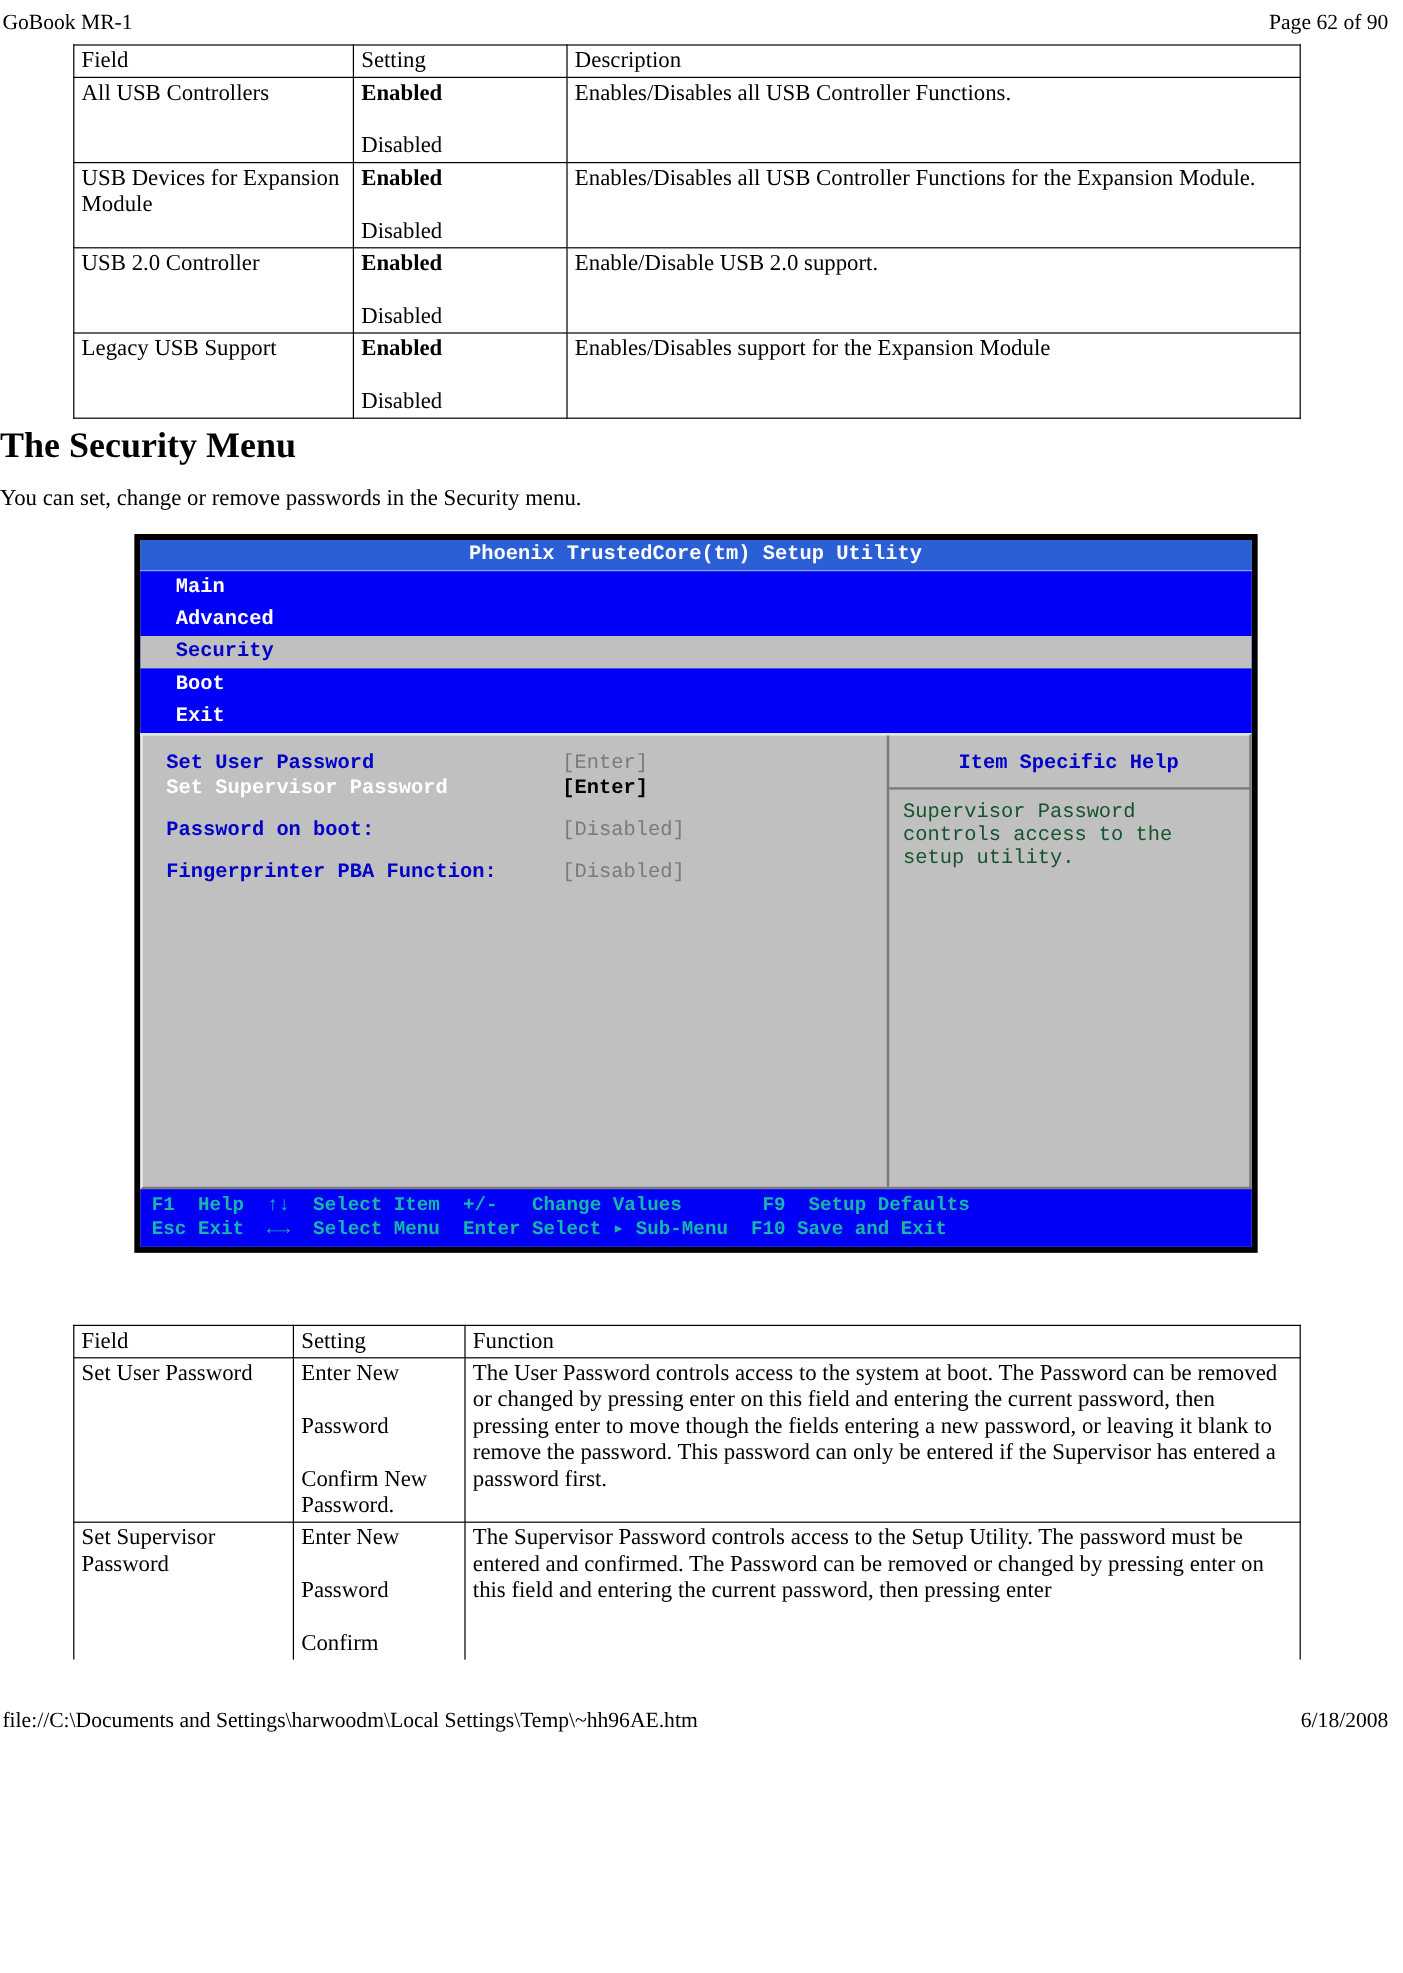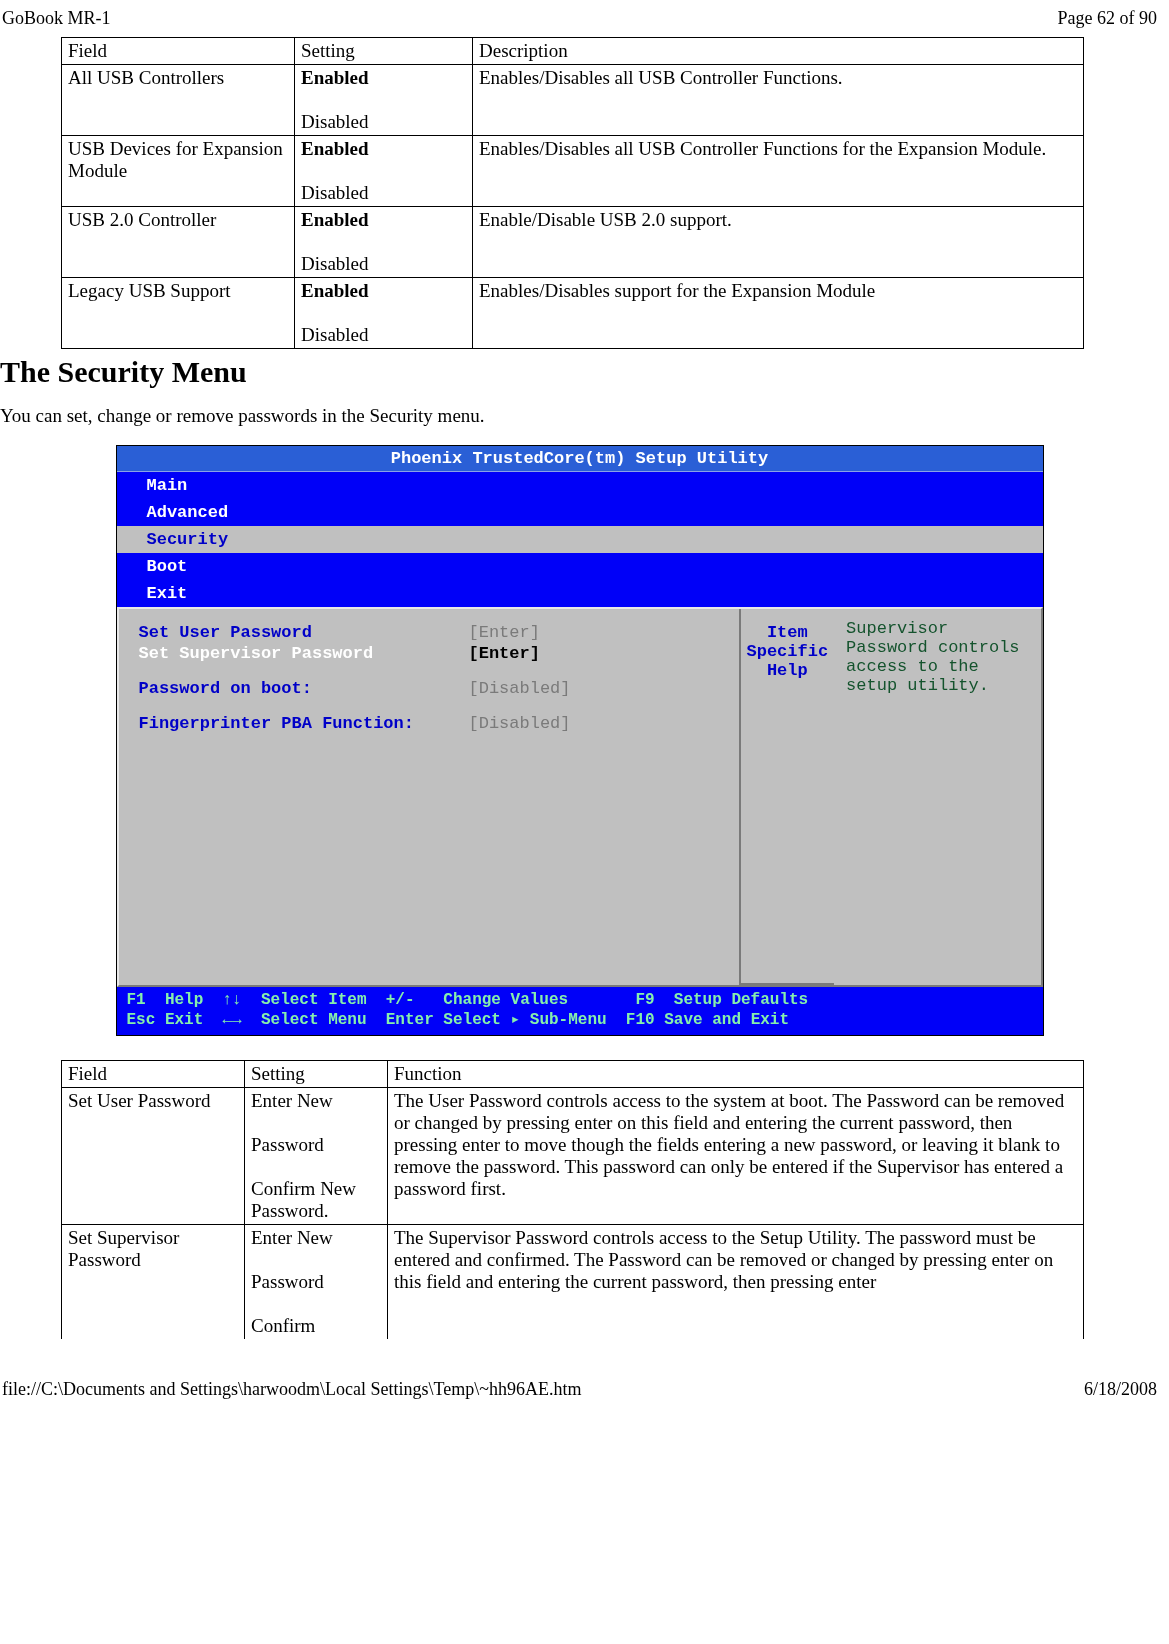--- a/index.html
+++ b/index.html
@@ -51,22 +51,22 @@
     font-weight: bold;
     margin: 6px 0 16px 0;
   }
   p.lead {
     margin: 0 0 18px 0;
   }
 
   
   .bios-wrap {
     width: 926px;
-    margin: 0 auto 24px auto;
-    border: 1px solid #000000;
+    margin: 0 auto 60px auto;
+    border: 5px solid #000000;
     background: #c0c0c0;
     font-family: "Courier New", monospace;
     font-size: 17px;
   }
   .bios-title {
     background: #2a5fd6;
     background: linear-gradient(#2a5fd6,#2a5fd6);
     color: #fff;
     text-align: center;
     padding: 3px 0;
@@ -105,32 +105,32 @@
   }
   .bios-row { display:flex; white-space: pre; margin-bottom:2px;}
   .bios-row .label { width: 330px; }
   .bios-row .val { color:#000; font-weight:normal;}
   .bios-row .val-disabled { color:#7a7a7a; font-weight:normal;}
   .bios-row.selected .label { color:#fff; }
 
   .bios-right {
     width: 300px;
     border-left: 2px solid #7a7a7a;
-    display:flex; flex-direction:row;
+    display:flex; flex-direction:column;
   }
   .bios-help-title{
     text-align:center; color:#0000c8; font-weight:bold;
     padding:14px 6px 10px;
     border-bottom:2px solid #7a7a7a;
   }
   .bios-help-body{
     padding:10px 12px; color:#14532d; font-weight:normal;
   }
   .bios-footer{
-    background:#0000f8; color:#86efac; font-weight:bold;
+    background:#0000f8; color:#14b8a6; font-weight:bold;
     padding:4px 10px 6px; white-space:pre; font-size:16px;
   }
 </style>
 </head>
 <body>
 
 <div class="page">
 
   <div class="header-line">
     <span>GoBook MR-1</span>

